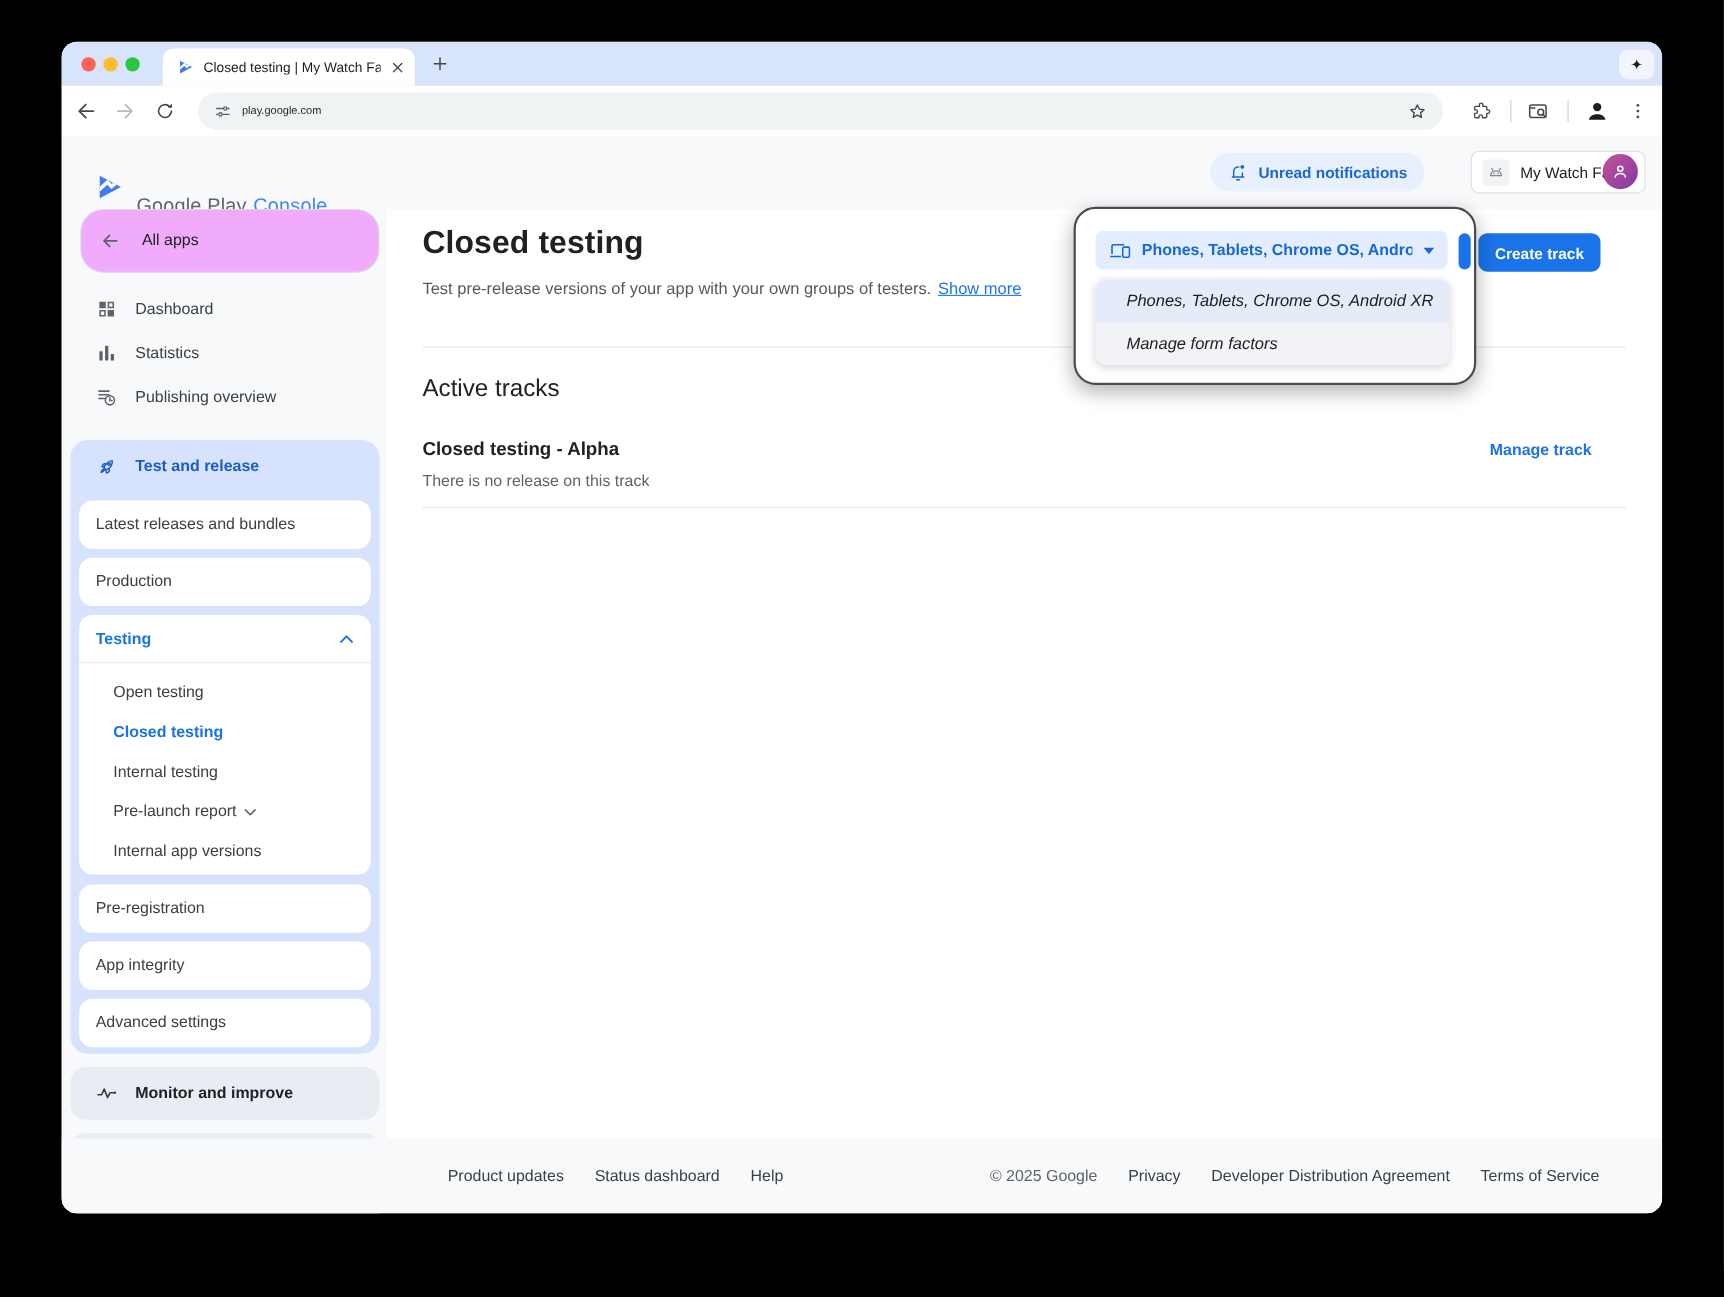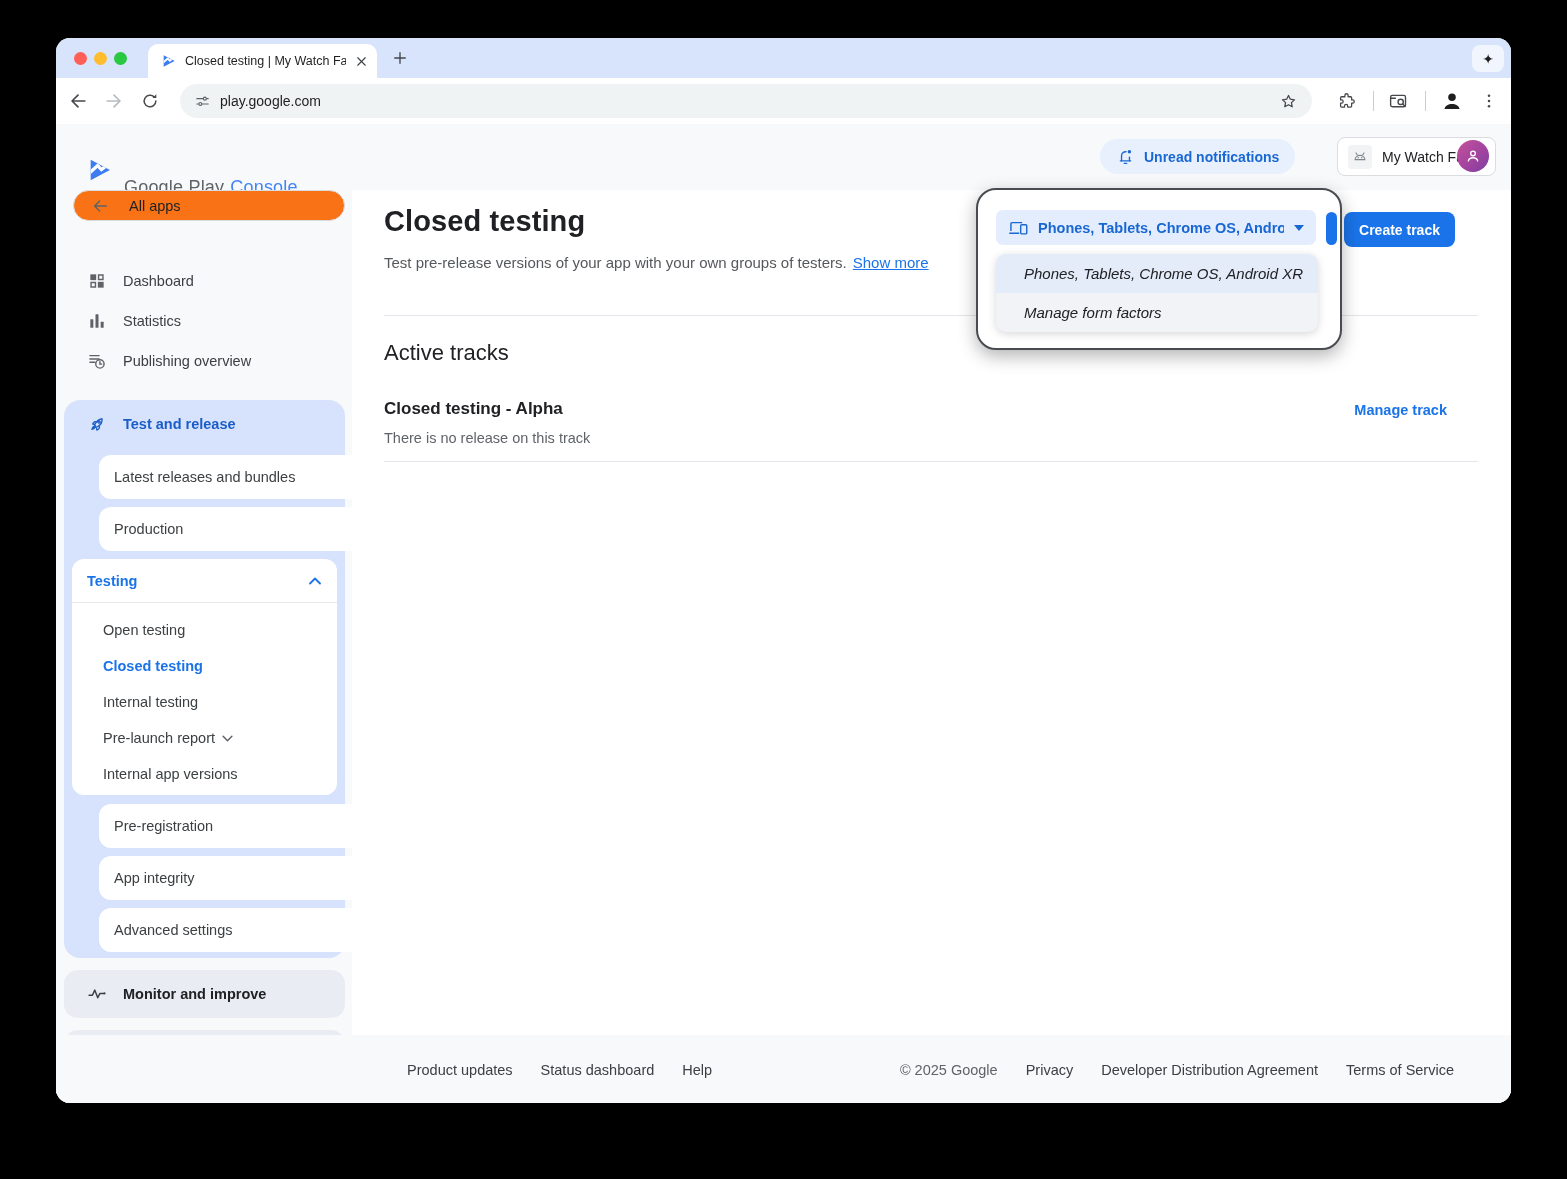--- a/index.html
+++ b/index.html
@@ -13,48 +13,48 @@
   .tab { position:absolute; left:92px; top:6px; width:229px; height:34px; background:#fff; border-radius:10px 10px 0 0; display:flex; align-items:center; padding:0 8px 0 13px; gap:8px; }
   .tab-title { flex:1; font-size:12.5px; color:#1f1f1f; white-space:nowrap; overflow:hidden; }
   .iconbtn { display:flex; align-items:center; justify-content:center; border:none; background:transparent; cursor:pointer; padding:0; }
   .newtab { position:absolute; left:330px; top:6px; width:28px; height:28px; border-radius:50%; }
   .sparkle { position:absolute; left:1416px; top:7px; width:32px; height:27px; border-radius:8px; background:#f1f5fe; display:flex; align-items:center; justify-content:center; font-size:14px; color:#1f1f1f; }
 
   
   .toolbar { position:absolute; top:40px; left:0; right:0; height:46px; background:#fff; }
   .toolbar .abs { position:absolute; }
   .urlbar { position:absolute; left:124px; top:6px; width:1132px; height:34px; background:#f0f3f4; border-radius:17px; display:flex; align-items:center; padding:0 14px; gap:9px; }
-  .url-text { flex:1; font-size:14px; color:#1f1f1f; }
+  .url-text { flex:1; font-size:10px; color:#1f1f1f; }
   .vdiv { position:absolute; top:13px; width:1px; height:20px; background:#c9cdd2; }
 
   
   .page { position:absolute; top:86px; left:0; right:0; bottom:0; background:#f8f9fb; }
 
   .console-header { position:absolute; top:0; left:0; right:0; height:66px; }
   .brand { position:absolute; left:30px; top:17px; display:flex; align-items:center; gap:10px; }
   .brand-text { font-size:18px; letter-spacing:.2px;margin-top:36px; }
   .brand-gray { color:#5f6368; } .brand-blue { color:#4285f4; }
   .notif-pill { position:absolute; left:1044px; top:15px; height:35px; padding:0 16px; border-radius:18px; background:#e8f0fe; display:flex; align-items:center; gap:9px; border:none; cursor:pointer; }
   .notif-pill span { font-size:14px; color:#1967d2; font-weight:bold; }
   .app-btn { position:absolute; left:1235px; top:13px; width:159px; height:39px; background:#fff; border:1px solid #dadce0; border-radius:8px; display:flex; align-items:center; gap:10px; padding:0 10px; cursor:pointer;margin-left:46px; }
   .app-thumb { width:24px; height:24px; border-radius:4px; background:#f1f3f4; display:flex; align-items:center; justify-content:center; }
   .app-btn span { font-size:14px; color:#202124; }
   .avatar { position:absolute; left:1401px; top:16px; width:32px; height:32px; border-radius:50%; background:linear-gradient(135deg,#c4529b 0%,#a2449f 55%,#7d3da2 100%); display:flex; align-items:center; justify-content:center; cursor:pointer; border:none; }
 
   
-  .allapps { position:absolute; left:17px; top:66px; width:272px; height:31px; border:1px solid #dadce0; border-radius:21px; background:#f97316; display:flex; align-items:center; padding:0 16px; gap:19px; cursor:pointer; }
+  .allapps { position:absolute; left:17px; top:66px; width:272px; height:58px; border:1px solid #dadce0; border-radius:21px; background:#f0abfc; display:flex; align-items:center; padding:0 16px; gap:19px; cursor:pointer; }
   .allapps span { font-size:14.5px; color:#202124; }
   .navitem { position:absolute; left:17px; width:272px; height:40px; display:flex; align-items:center; padding-left:14px; gap:16px; cursor:pointer; border-radius:20px; }
   .navitem span { font-size:14.5px; color:#3c4043; }
   .blue-wrap { position:absolute; left:8px; top:276px; width:281px; height:558px; background:#d7e3fc; border-radius:16px; }
   .tr-row { position:absolute; top:0; left:0; right:0; height:48px; display:flex; align-items:center; padding-left:23px; gap:16px; cursor:pointer; }
   .tr-row span { font-size:14.5px; color:#1a5dc8; font-weight:bold; }
   .card { position:absolute; left:8px; width:265px; background:#fff; border-radius:12px; }
   .card-label { font-size:14.5px; color:#3c4043; }
-  .simple-card { height:44px; display:flex; align-items:center; padding-left:15px; cursor:pointer;margin-left:27px; }
+  .simple-card { height:44px; display:flex; align-items:center; padding-left:15px; cursor:pointer; }
   .testing-card { top:159px; height:236px; }
   .testing-head { height:44px; display:flex; align-items:center; justify-content:space-between; padding:0 16px 0 15px; cursor:pointer; border-bottom:1px solid #e8eaed; }
   .testing-head span { font-size:14.5px; color:#1a73e8; font-weight:bold; }
   .subitem { position:absolute; left:0; width:100%; height:36px; display:flex; align-items:center; padding-left:31px; gap:7px; cursor:pointer; }
   .subitem span { font-size:14.5px; color:#3c4043; }
   .subitem.active span { color:#1a73e8; font-weight:bold; }
   .gray-card { position:absolute; left:8px; width:281px; height:48px; background:#e9edf3; border-radius:14px; display:flex; align-items:center; padding-left:23px; gap:16px; cursor:pointer; }
   .gray-card span { font-size:14.5px; color:#202124; font-weight:bold; }
 
   

